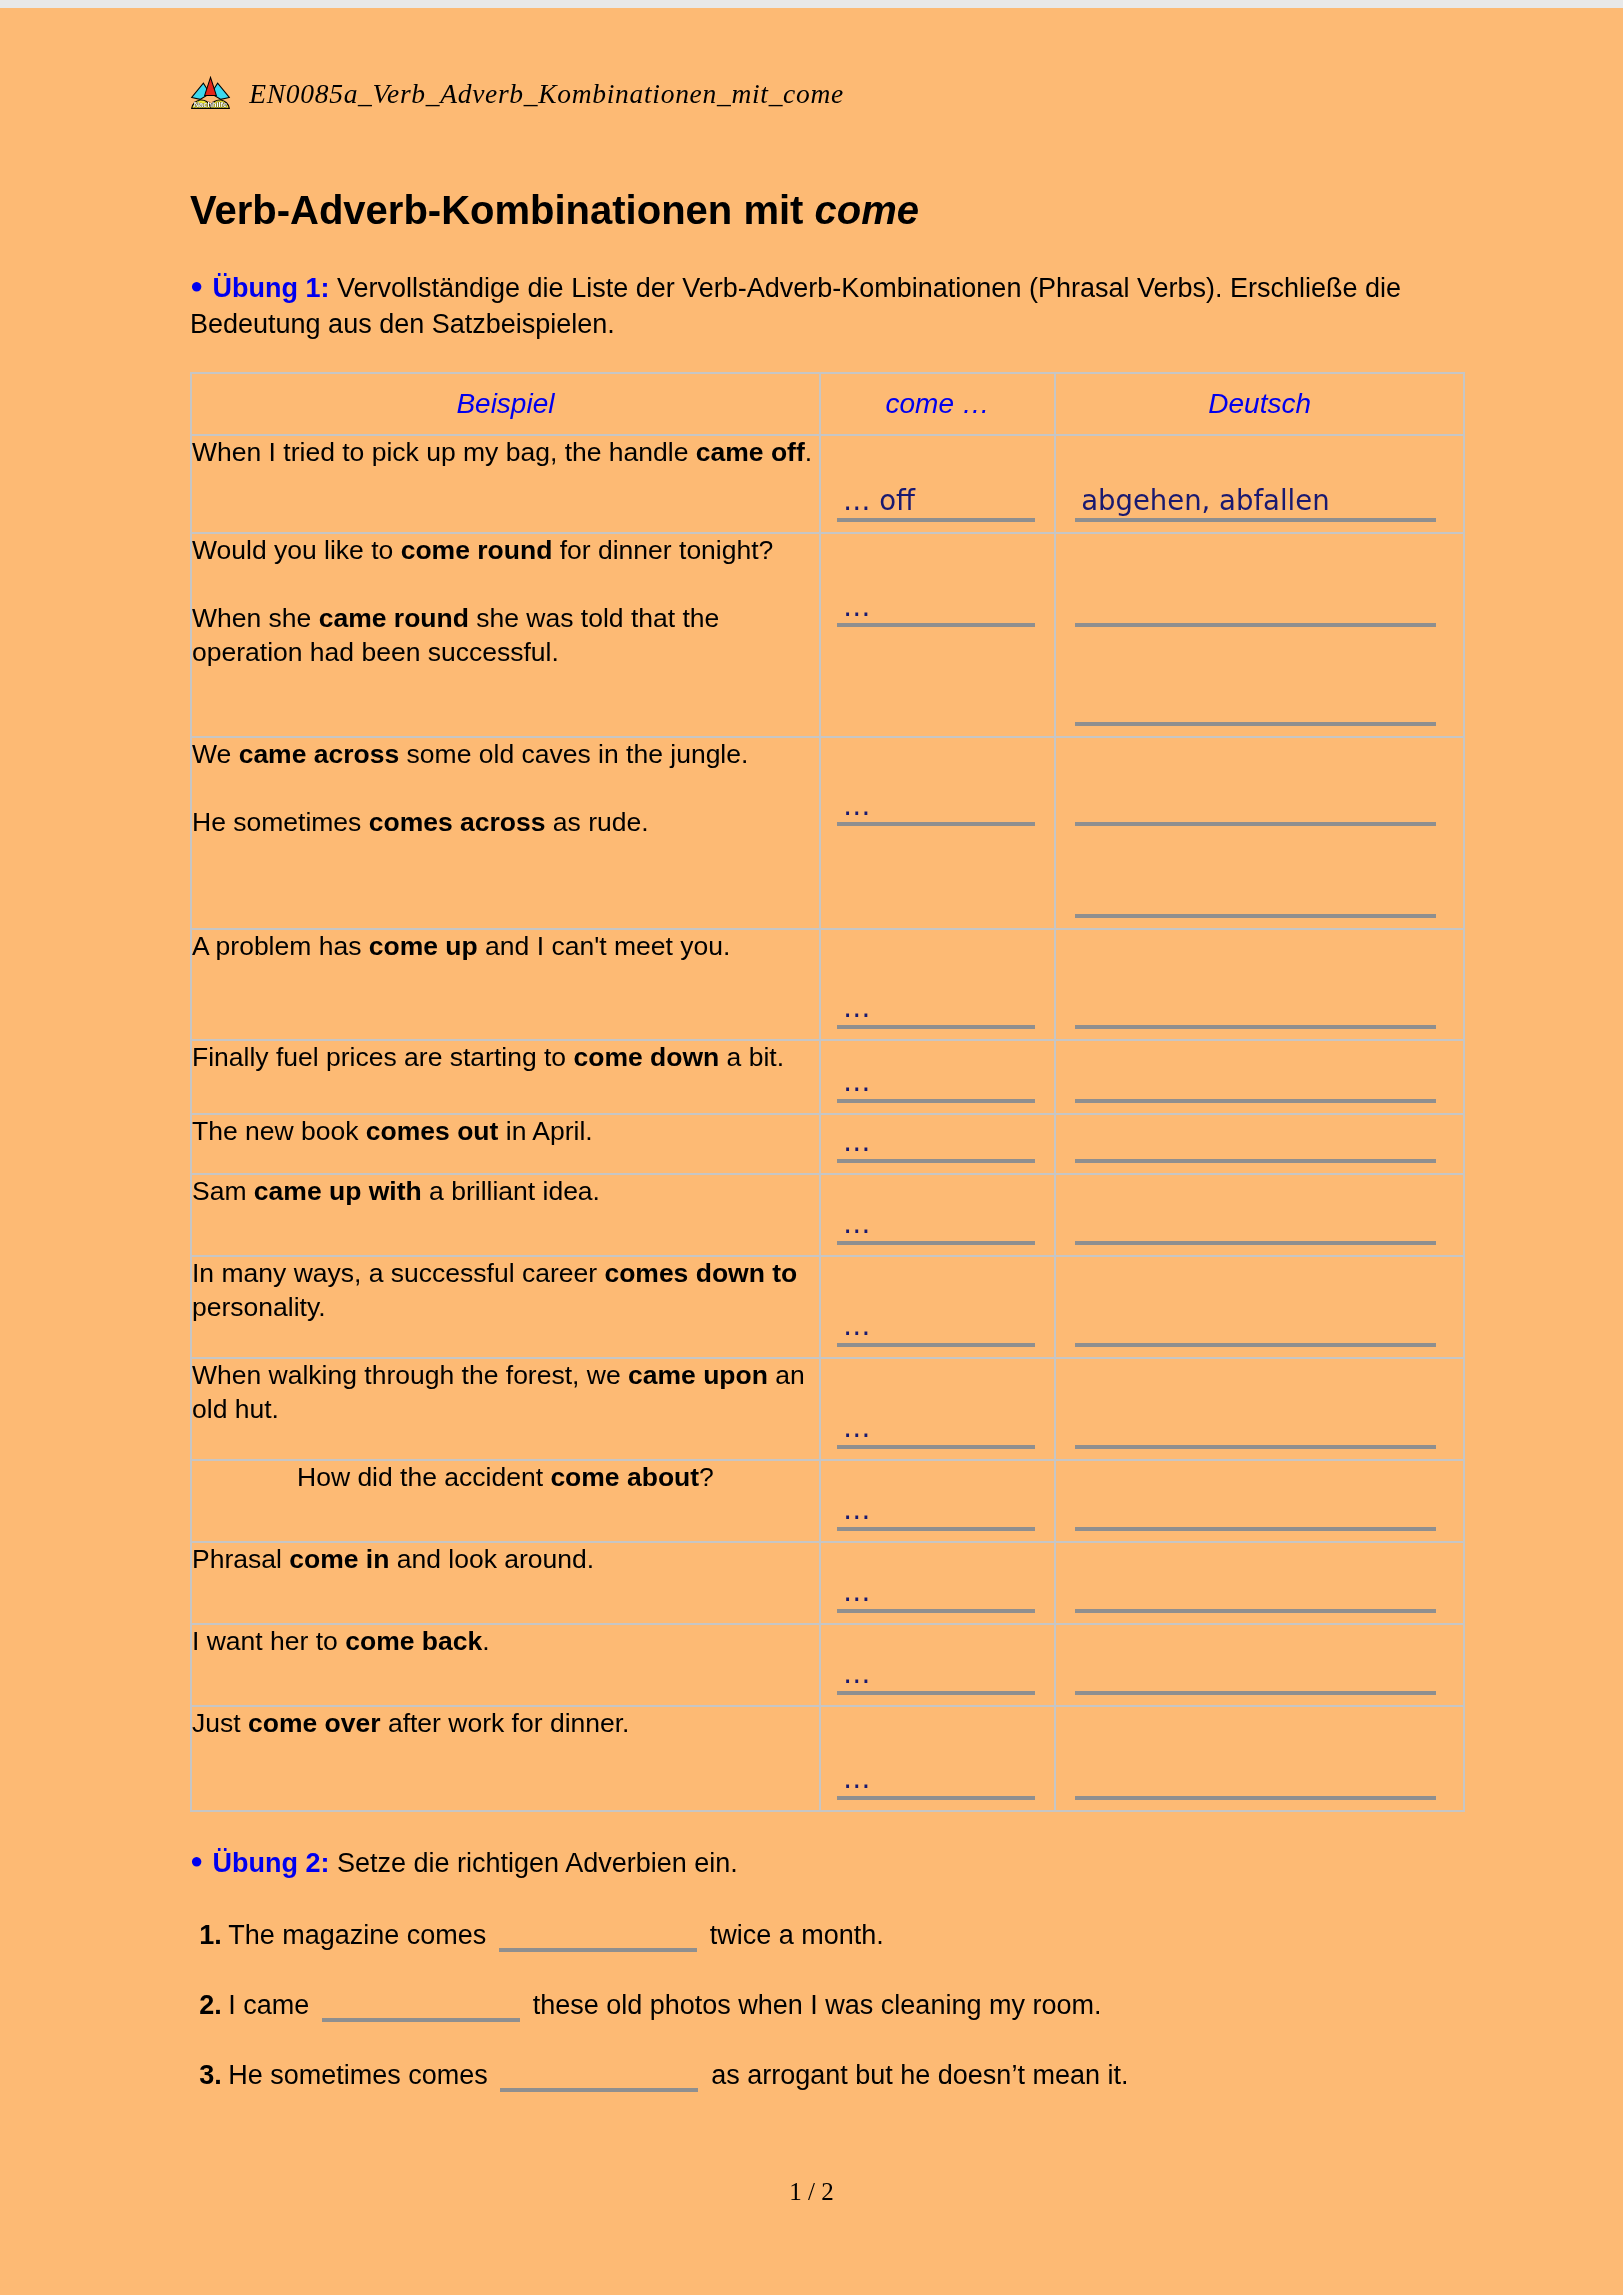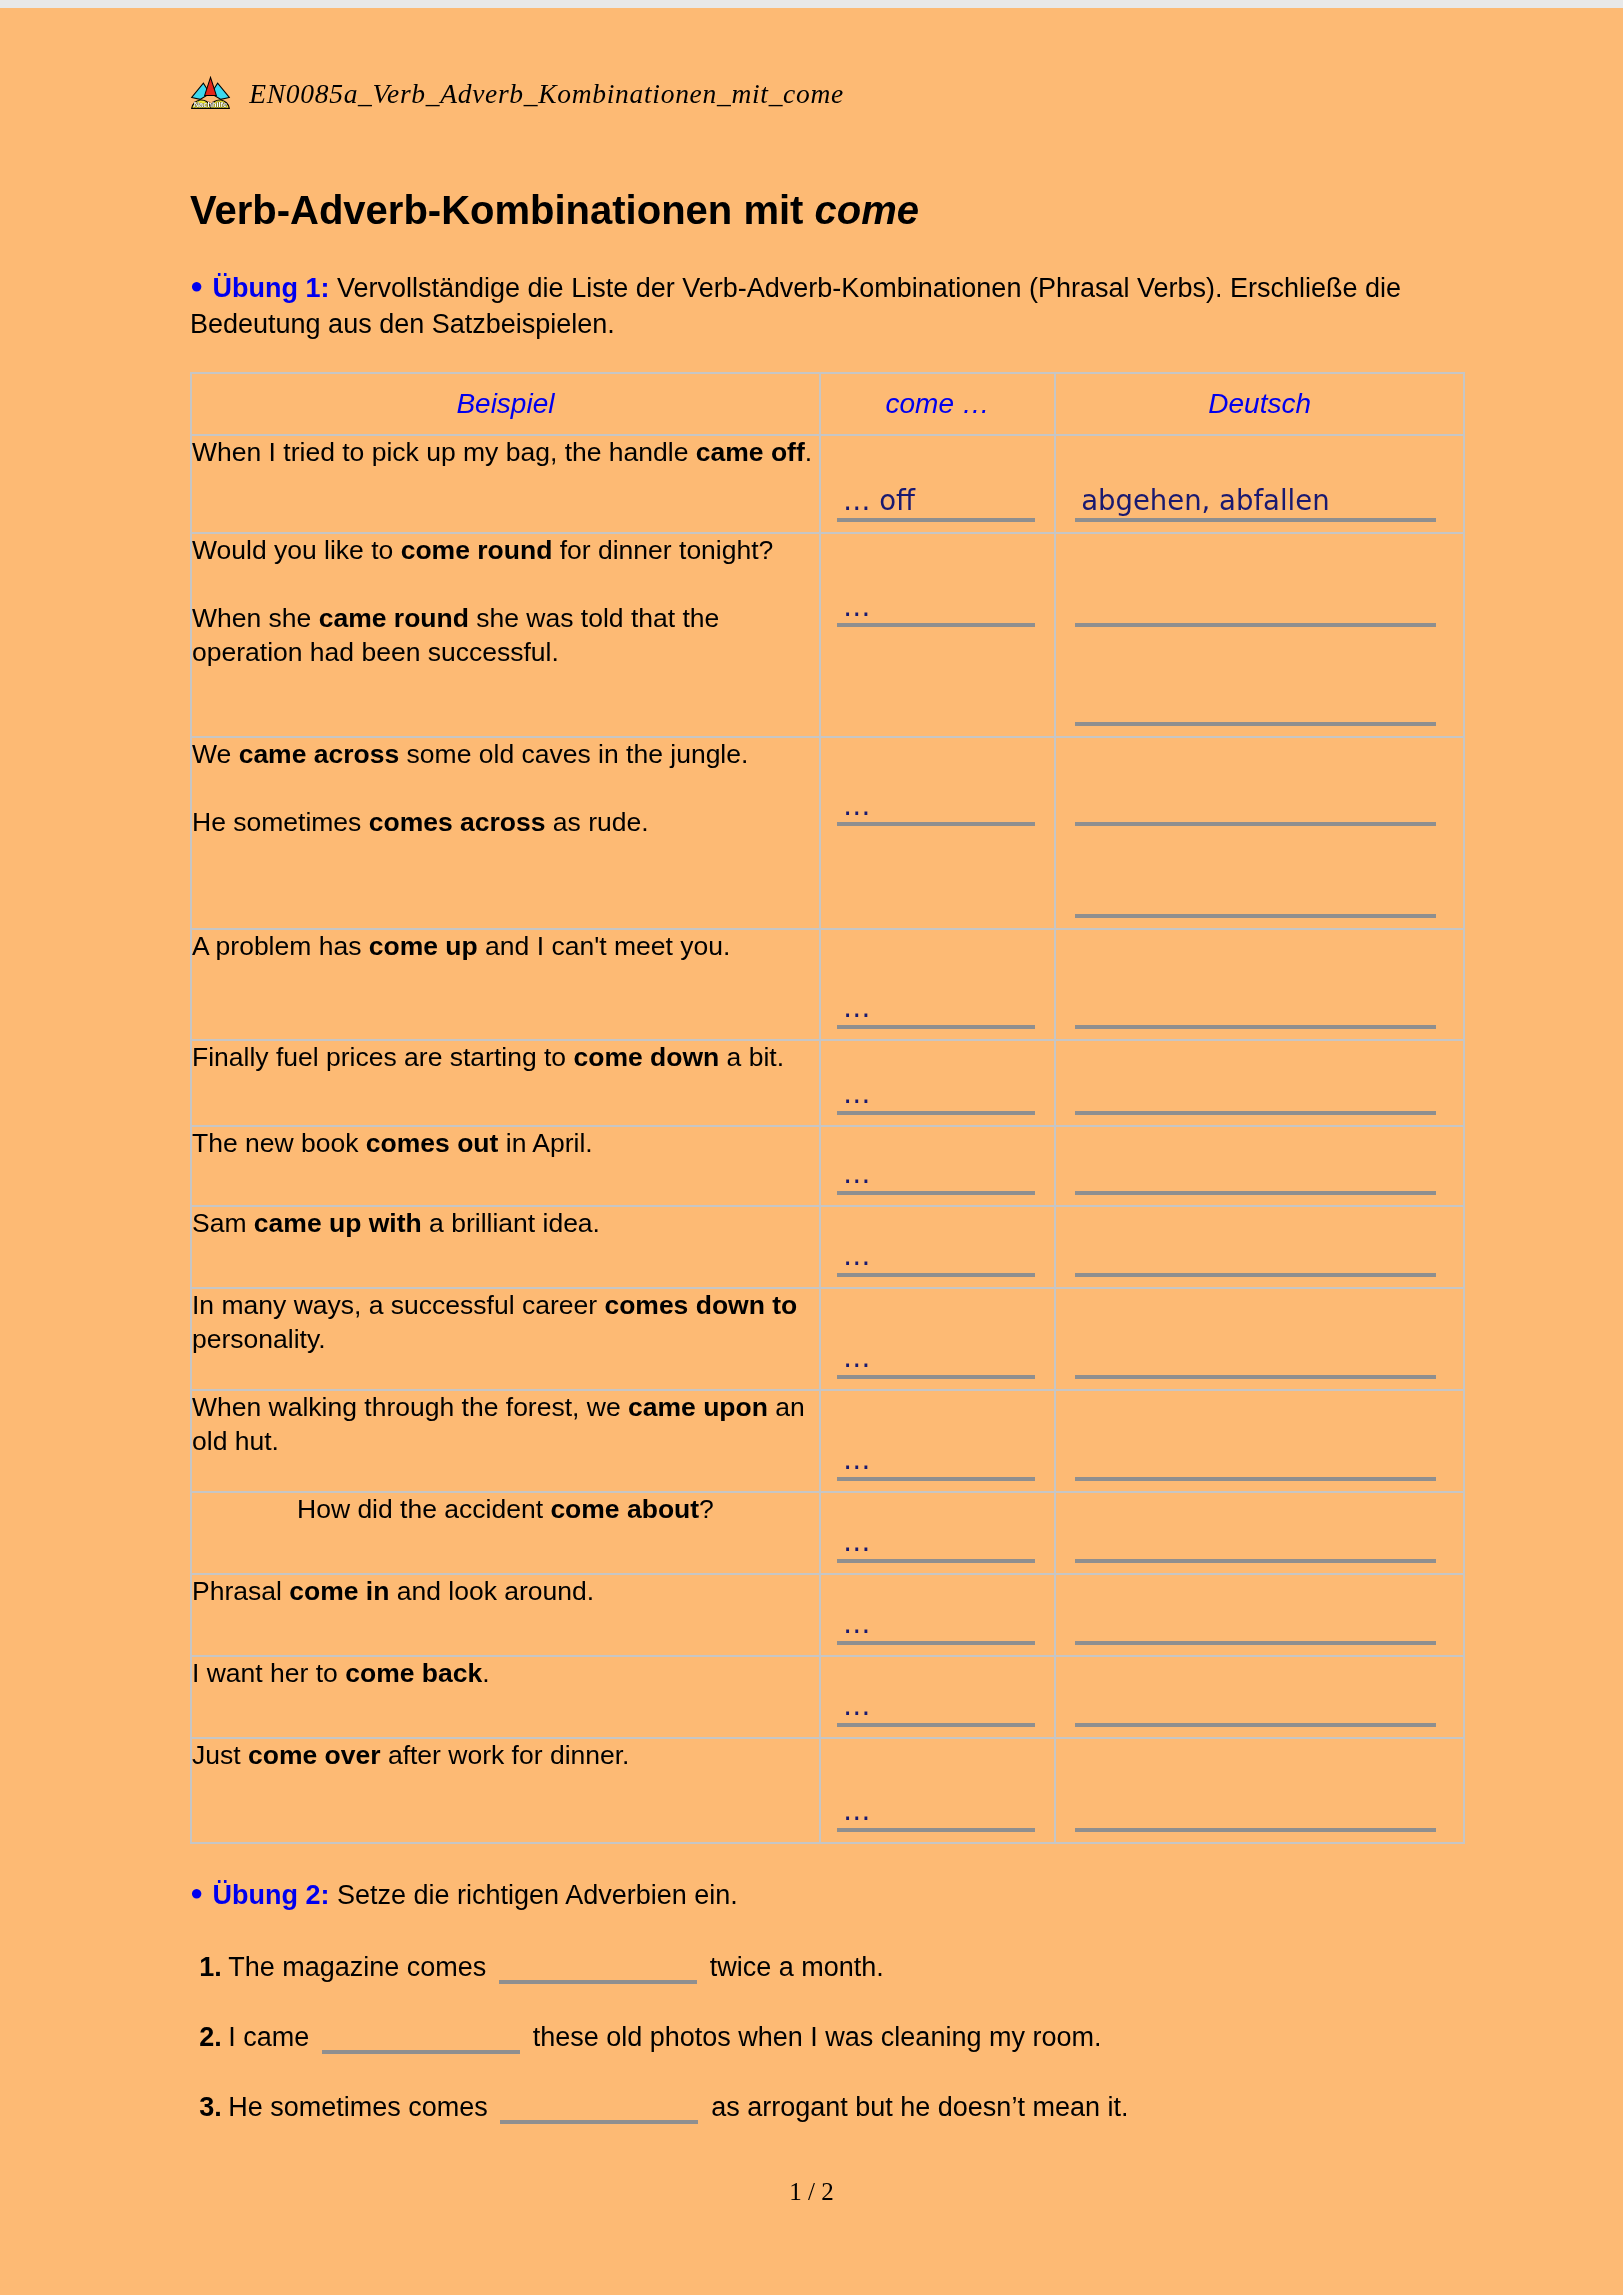--- a/index.html
+++ b/index.html
@@ -224,36 +224,36 @@
               <span class="blank bot">
                 <span class="ans">…</span>
               </span>
             </td>
             <td class="fill de-cell">
               <span class="blank bot">
                 <span class="ans"></span>
               </span>
             </td>
           </tr>
-          <tr style="height: 86px; padding-left: 28px;">
+          <tr style="height: 74px; padding-left: 28px;">
             <td class="example">
               <p><span>Finally fuel prices are starting to </span><span class="b">come down</span><span> a bit.</span></p>
             </td>
             <td class="fill come-cell">
               <span class="blank bot">
                 <span class="ans">…</span>
               </span>
             </td>
             <td class="fill de-cell">
               <span class="blank bot">
                 <span class="ans"></span>
               </span>
             </td>
           </tr>
-          <tr style="height: 80px;">
+          <tr style="height: 60px;">
             <td class="example">
               <p><span>The new book </span><span class="b">comes out</span><span> in April.</span></p>
             </td>
             <td class="fill come-cell">
               <span class="blank bot">
                 <span class="ans">…</span>
               </span>
             </td>
             <td class="fill de-cell">
               <span class="blank bot">

